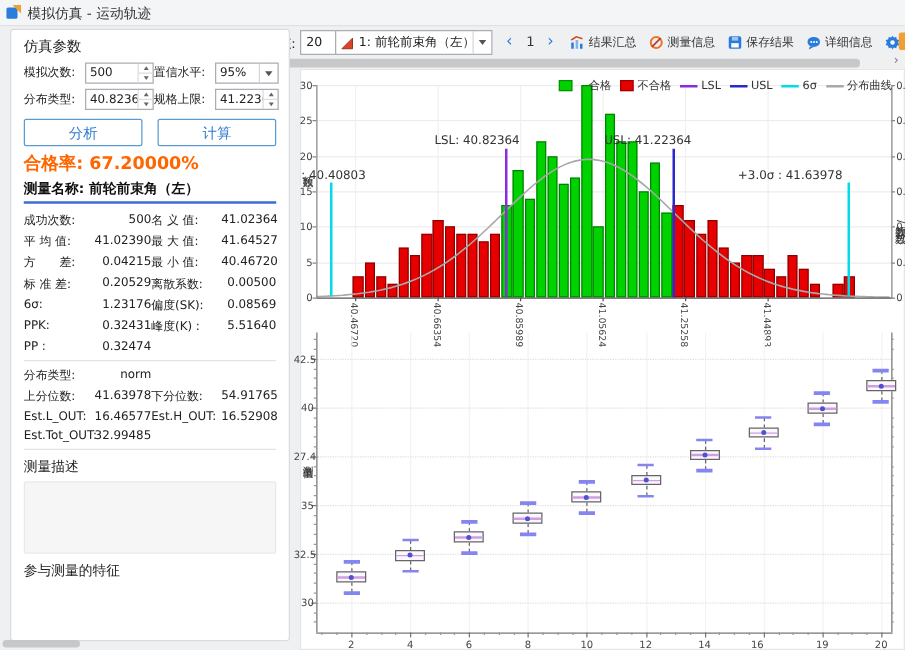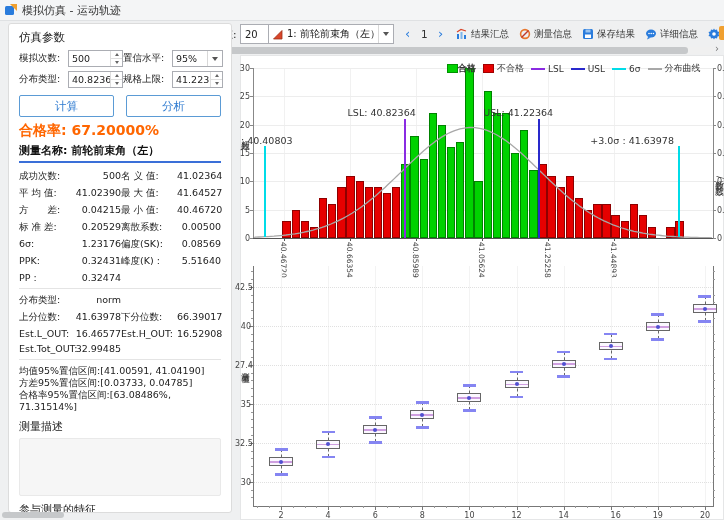--- a/index.html
+++ b/index.html
@@ -183,22 +183,22 @@
           <div>
             <span class="tri-up-s"></span>
           </div>
           <div style="border-top:1px solid #ddd;">
             <span class="tri-down-s"></span>
           </div>
         </span>
       </div>
     </div>
   <div class="btn-row">
+    <button class="pbtn">分析</button>
     <button class="pbtn">计算</button>
-    <button class="pbtn">分析</button>
   </div>
   <div class="passrate">
     <span>合格率:</span>
     <span>67.20000%</span>
   </div>
   <div class="measure-name">测量名称: 前轮前束角（左）</div>
   <div class="blue-rule"></div>
   <div class="sgrid" id="stats-grid">
       <span class="l">成功次数:</span>
       <span class="v">500</span>
@@ -231,36 +231,31 @@
     </div>
   <div class="divider"></div>
   <div class="sgrid" id="dist-grid">
       <span class="l">分布类型:</span>
       <span class="v">norm</span>
       <span class="l"></span>
       <span class="v"></span>
       <span class="l">上分位数:</span>
       <span class="v">41.63978</span>
       <span class="l">下分位数:</span>
-      <span class="v">66.39017</span>
+      <span class="v">54.91765</span>
       <span class="l">Est.L_OUT:</span>
       <span class="v">16.46577</span>
       <span class="l">Est.H_OUT:</span>
       <span class="v">16.52908</span>
       <span class="l">Est.Tot_OUT:</span>
       <span class="v">32.99485</span>
       <span class="l"></span>
       <span class="v"></span>
     </div>
   <div class="divider"></div>
-  <div class="ci" id="ci-lines">
-      <div>均值95%置信区间:[41.00591, 41.04190]</div>
-      <div>方差95%置信区间:[0.03733, 0.04785]</div>
-      <div>合格率95%置信区间:[63.08486%, 71.31514%]</div>
-    </div>
   <div class="sec-title">测量描述</div>
   <div class="gray-box desc-box"></div>
   <div class="sec-title">参与测量的特征</div>
 
 </div>
 
 <div class="charts" id="charts">
     <div style="left: 42.9803px; top: 12px; width: 1px; height: 170px; background: rgb(241, 241, 241); position: absolute;"></div>
     <div style="left: 108.953px; top: 12px; width: 1px; height: 170px; background: rgb(241, 241, 241); position: absolute;"></div>
     <div style="left: 174.929px; top: 12px; width: 1px; height: 170px; background: rgb(241, 241, 241); position: absolute;"></div>
@@ -366,21 +361,21 @@
     <div style="left: 178.929px; top: 186px; font-size: 7.5px; color: rgb(68, 68, 68); white-space: nowrap; position: absolute; transform: rotate(90deg); transform-origin: 0px 0px;">40.85989</div>
     <div style="left: 240.905px; top: 182px; width: 1px; height: 3px; background: rgb(85, 85, 85); position: absolute;"></div>
     <div style="left: 244.905px; top: 186px; font-size: 7.5px; color: rgb(68, 68, 68); white-space: nowrap; position: absolute; transform: rotate(90deg); transform-origin: 0px 0px;">41.05624</div>
     <div style="left: 306.877px; top: 182px; width: 1px; height: 3px; background: rgb(85, 85, 85); position: absolute;"></div>
     <div style="left: 310.877px; top: 186px; font-size: 7.5px; color: rgb(68, 68, 68); white-space: nowrap; position: absolute; transform: rotate(90deg); transform-origin: 0px 0px;">41.25258</div>
     <div style="left: 372.853px; top: 182px; width: 1px; height: 3px; background: rgb(85, 85, 85); position: absolute;"></div>
     <div style="left: 376.853px; top: 186px; font-size: 7.5px; color: rgb(68, 68, 68); white-space: nowrap; position: absolute; transform: rotate(90deg); transform-origin: 0px 0px;">41.44893</div>
     <div style="left: -1px; top: 78px; font-size: 8.5px; color: rgb(51, 51, 51); writing-mode: vertical-rl; letter-spacing: 1px; position: absolute;">频数</div>
     <div style="left: 473px; top: 118px; font-size: 8.5px; color: rgb(51, 51, 51); writing-mode: vertical-rl; letter-spacing: 1px; position: absolute;">频数/总数</div>
     <div style="left: 206px; top: 6px; display: flex; gap: 7px; align-items: center; font-size: 9px; color: rgb(51, 51, 51); position: absolute;">
-      <span style="display: flex; align-items: center; gap: 0; white-space: nowrap; font-weight: bold;">
+      <span style="display: flex; align-items: center; gap: 13px; white-space: nowrap;">
         <span style="width: 9px; height: 7px; background: rgb(0, 210, 0); border: 1px solid rgba(0, 0, 0, 0.3);"></span>
         <span>合格</span>
       </span>
       <span style="display: flex; align-items: center; gap: 3px; white-space: nowrap;">
         <span style="width: 9px; height: 7px; background: rgb(230, 0, 0); border: 1px solid rgba(0, 0, 0, 0.3);"></span>
         <span>不合格</span>
       </span>
       <span style="display: flex; align-items: center; gap: 3px; white-space: nowrap;">
         <span style="width: 14px; height: 2px; background: rgb(138, 43, 226);"></span>
         <span>LSL</span>
@@ -485,21 +480,21 @@
     <div class="ticktext" style="left: 124.243px; top: 455px; width: 20px; text-align: center; position: absolute;">6</div>
     <div style="left: 181.35px; top: 450px; width: 1px; height: 4px; background: rgb(119, 119, 119); position: absolute;"></div>
     <div class="ticktext" style="left: 171.35px; top: 455px; width: 20px; text-align: center; position: absolute;">8</div>
     <div style="left: 228.457px; top: 450px; width: 1px; height: 4px; background: rgb(119, 119, 119); position: absolute;"></div>
     <div class="ticktext" style="left: 218.457px; top: 455px; width: 20px; text-align: center; position: absolute;">10</div>
     <div style="left: 275.564px; top: 450px; width: 1px; height: 4px; background: rgb(119, 119, 119); position: absolute;"></div>
     <div class="ticktext" style="left: 265.564px; top: 455px; width: 20px; text-align: center; position: absolute;">12</div>
     <div style="left: 322.671px; top: 450px; width: 1px; height: 4px; background: rgb(119, 119, 119); position: absolute;"></div>
     <div class="ticktext" style="left: 312.671px; top: 455px; width: 20px; text-align: center; position: absolute;">14</div>
     <div style="left: 369.778px; top: 450px; width: 1px; height: 4px; background: rgb(119, 119, 119); position: absolute;"></div>
-    <div class="ticktext" style="left: 359.778px; top: 455px; width: 20px; text-align: right; position: absolute;">16</div>
+    <div class="ticktext" style="left: 359.778px; top: 455px; width: 20px; text-align: left; position: absolute;">16</div>
     <div style="left: 416.885px; top: 450px; width: 1px; height: 4px; background: rgb(119, 119, 119); position: absolute;"></div>
     <div class="ticktext" style="left: 406.885px; top: 455px; width: 20px; text-align: center; position: absolute;">19</div>
     <div style="left: 463.992px; top: 450px; width: 1px; height: 4px; background: rgb(119, 119, 119); position: absolute;"></div>
     <div class="ticktext" style="left: 453.992px; top: 455px; width: 20px; text-align: center; position: absolute;">20</div>
     <div style="left: 16.4752px; top: 450px; width: 1px; height: 2px; background: rgb(153, 153, 153); position: absolute;"></div>
     <div style="left: 28.2519px; top: 450px; width: 1px; height: 2px; background: rgb(153, 153, 153); position: absolute;"></div>
     <div style="left: 51.8054px; top: 450px; width: 1px; height: 2px; background: rgb(153, 153, 153); position: absolute;"></div>
     <div style="left: 63.5822px; top: 450px; width: 1px; height: 2px; background: rgb(153, 153, 153); position: absolute;"></div>
     <div style="left: 75.3589px; top: 450px; width: 1px; height: 2px; background: rgb(153, 153, 153); position: absolute;"></div>
     <div style="left: 98.9124px; top: 450px; width: 1px; height: 2px; background: rgb(153, 153, 153); position: absolute;"></div>

